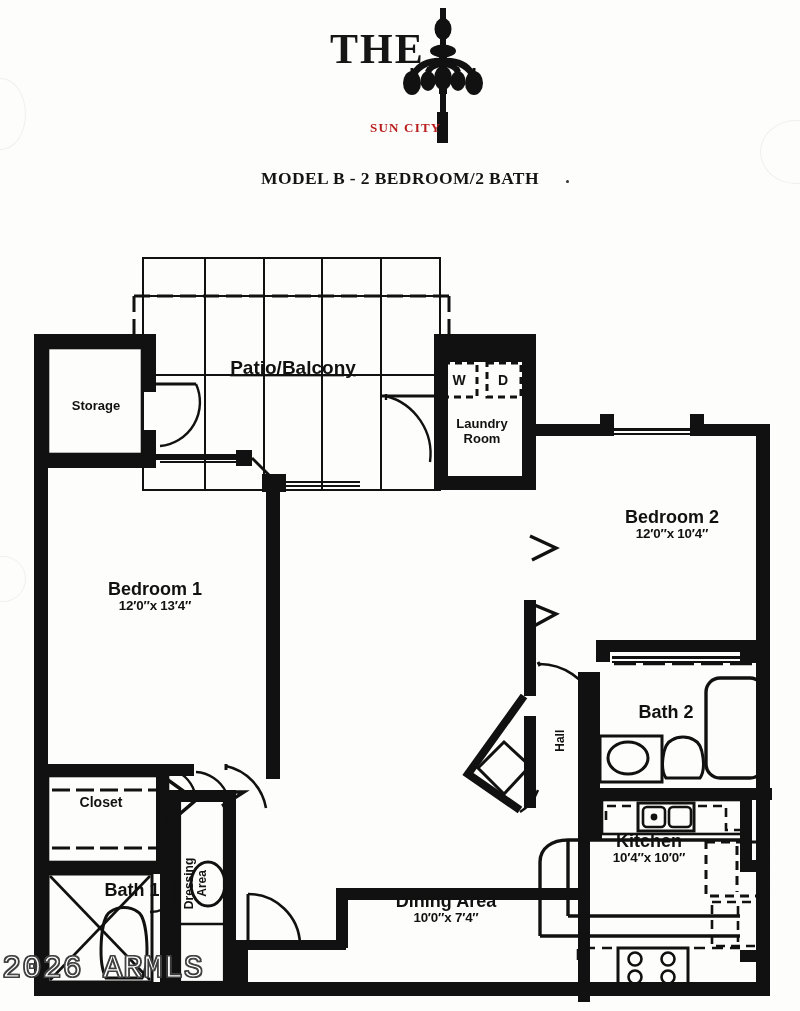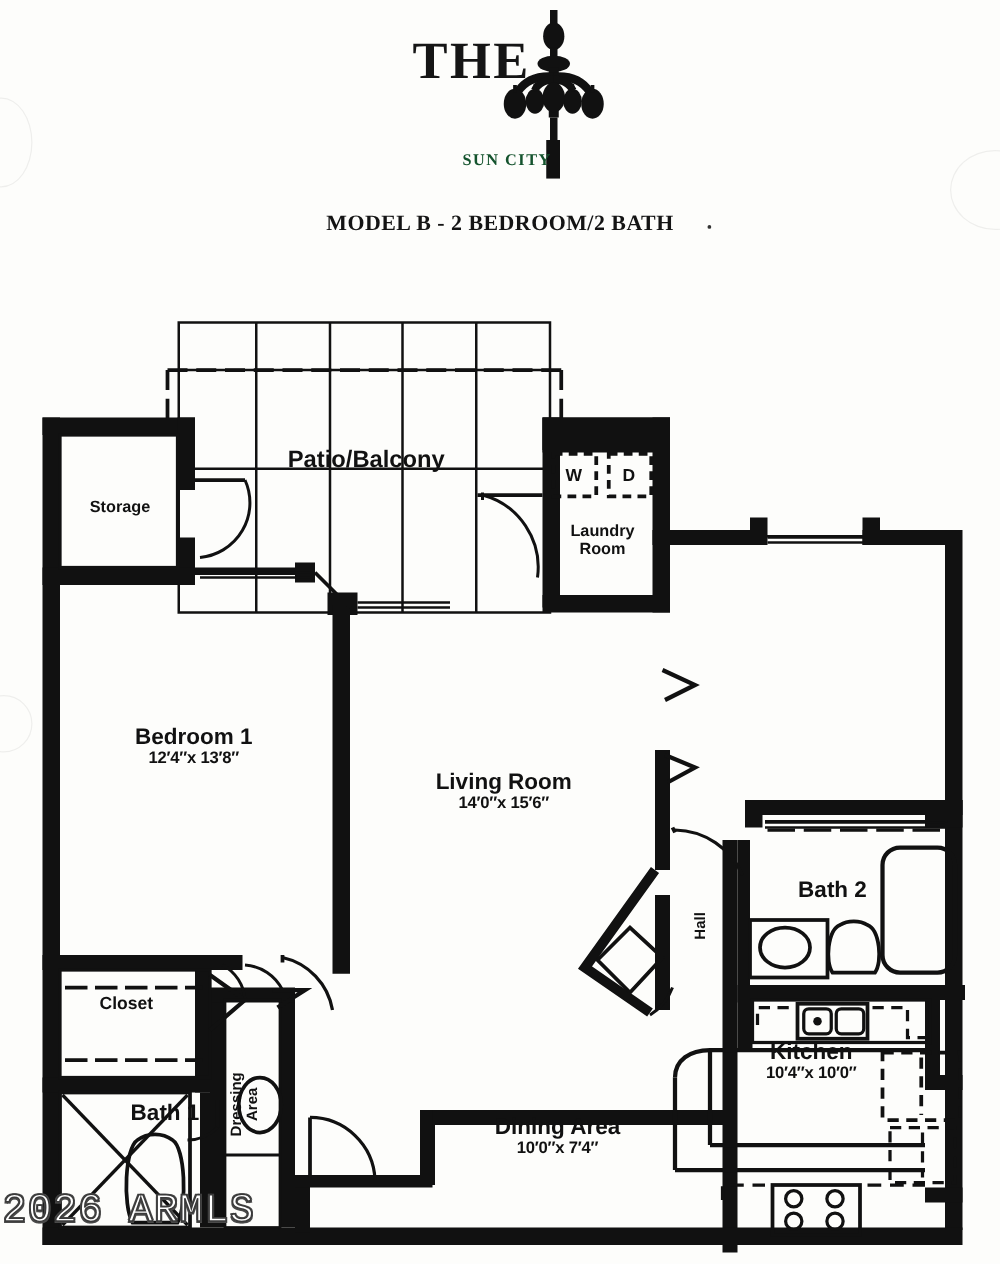--- a/index.html
+++ b/index.html
@@ -49,21 +49,21 @@
     line-height: 1;
     position: absolute;
     left: 288px;
     top: 55px;
   }
   .logo-suncity {
     font-family: "Liberation Serif", serif;
     font-weight: bold;
     font-size: 13px;
     letter-spacing: 1.2px;
-    color: #14532d;
+    color: #b91c1c;
     position: absolute;
     left: 370px;
     top: 120px;
   }
   
   .chandelier {
     position: absolute;
     left: 398px;
     top: 8px;
     width: 90px;
@@ -407,28 +407,28 @@
     <span class="nm">Patio/Balcony</span>
   </div>
 
   <div class="lbl" style="left:482px; top:432px; transform:translate(-50%,-50%); font-size:13px;">
     <span class="nm" style="white-space:pre-line;">Laundry
 Room</span>
   </div>
 
   <div class="lbl" style="left:155px; top:597px; transform:translate(-50%,-50%); font-size:18px;">
     <span class="nm">Bedroom 1</span>
-    <span class="dim">12′4″x 13′8″</span>
-  </div>
-
-
-  <div class="lbl" style="left:403px; top:633px; transform:translate(-50%,-50%); font-size:18px;">
-    <span class="nm">Living Room</span>
-    <span class="dim">14′0″x 15′6″</span>
-  </div>
+    <span class="dim">12′0″x 13′4″</span>
+  </div>
+
+  <div class="lbl" style="left:672px; top:525px; transform:translate(-50%,-50%); font-size:18px;">
+    <span class="nm">Bedroom 2</span>
+    <span class="dim">12′0″x 10′4″</span>
+  </div>
+
 
   <div class="lbl" style="left:666px; top:712px; transform:translate(-50%,-50%); font-size:18px;">
     <span class="nm">Bath 2</span>
   </div>
 
   <div class="lbl" style="left:101px; top:803px; transform:translate(-50%,-50%); font-size:14px;">
     <span class="nm">Closet</span>
   </div>
 
   <div class="lbl" style="left:132px; top:890px; transform:translate(-50%,-50%); font-size:18px;">

